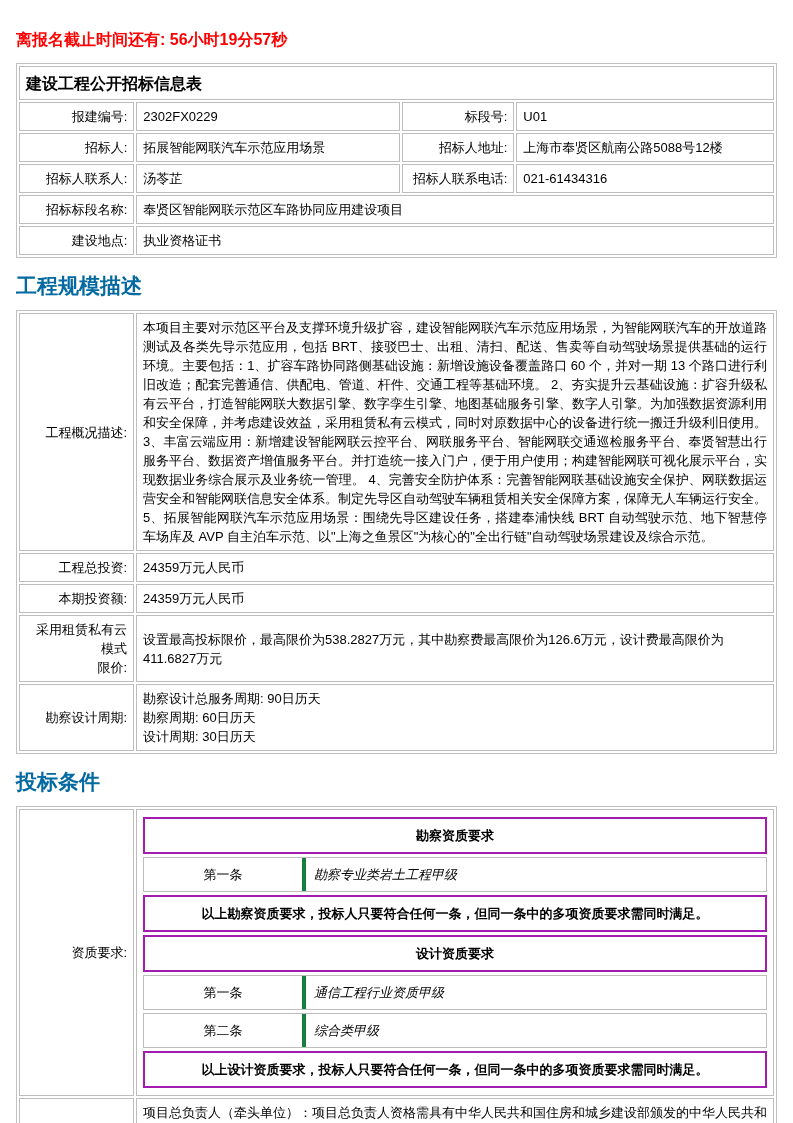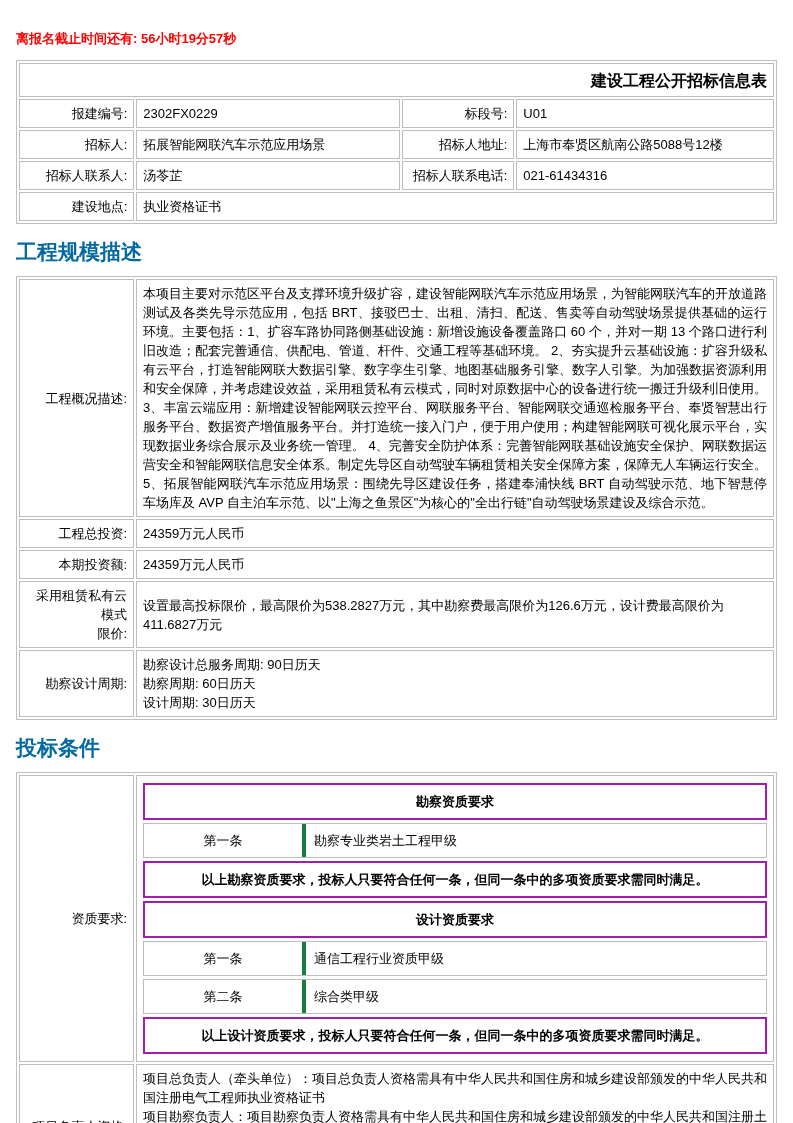--- a/index.html
+++ b/index.html
@@ -3,42 +3,42 @@
 <meta charset="utf-8">
 <style>
   html,body { margin:0; padding:0; background:#ffffff; }
   body {
     width:793px; min-height:1123px;
     font-family:"Liberation Sans","DejaVu Sans",sans-serif;
     font-size:13px; color:#000;
   }
   .countdown {
     margin:30px 16px 12px 16px;
-    color:#ff0000; font-weight:bold; font-size:13px;
+    color:#ff0000; font-weight:bold; font-size:16px;
   }
   table.grid {
     width:761px; margin:0 16px;
     border-collapse:separate; border-spacing:2px;
     border:1px solid #c0c0c0; background:#fff;
     table-layout:fixed;
   }
   table.grid td {
     border:1px solid #bdbdbd;
     padding:4px 6px;
     vertical-align:middle;
     line-height:19px;
     word-break:break-word;
   }
   td.label {
     text-align:right;
     white-space:pre-line;
   }
   td.value { text-align:left; }
   td.title-cell {
-    text-align:right; font-weight:bold; font-size:16px;
+    text-align:left; font-weight:bold; font-size:16px;
     height:24px;
   }
   td.para { text-align:justify; }
   .preline { white-space:pre-line; }
   .section-heading {
     margin:14px 16px 10px 16px;
     font-weight:bold; font-size:21px; color:#0369a1;
   }
   
   td.qual-cell { padding:2px 4px; }
@@ -48,21 +48,21 @@
     padding:7px 16px; margin:3px 0;
   }
   .qual-item {
     display:flex; border:1px solid #bdbdbd; margin:3px 0;
   }
   .qual-no {
     width:150px; flex:0 0 150px;
     border-right:4px solid #15803d;
     text-align:center; padding:7px 4px;
   }
-  .qual-val { flex:1; padding:7px 8px; }
+  .qual-val { flex:1; padding:7px 8px;font-style:italic; }
 </style>
 </head>
 <body>
 
 <div class="countdown"><span>离报名截止时间还有: </span><span>56小时19分57秒</span></div>
 
 <table class="grid">
   <colgroup>
       <col style="width:115px">
       <col style="width:263px">
@@ -83,20 +83,24 @@
     <td class="label">招标人:</td>
     <td class="value">拓展智能网联汽车示范应用场景</td>
     <td class="label">招标人地址:</td>
     <td class="value">上海市奉贤区航南公路5088号12楼</td>
   </tr>
   <tr>
     <td class="label">招标人联系人:</td>
     <td class="value">汤苓芷</td>
     <td class="label">招标人联系电话:</td>
     <td class="value">021-61434316</td>
+  </tr>
+  <tr>
+    <td class="label">招标标段名称:</td>
+    <td class="value" colspan="3">奉贤区智能网联示范区车路协同应用建设项目</td>
   </tr>
   <tr>
     <td class="label">建设地点:</td>
     <td class="value" colspan="3">执业资格证书</td>
   </tr>
 </tbody>
   </table>
 
 <div class="section-heading">工程规模描述</div>
 

